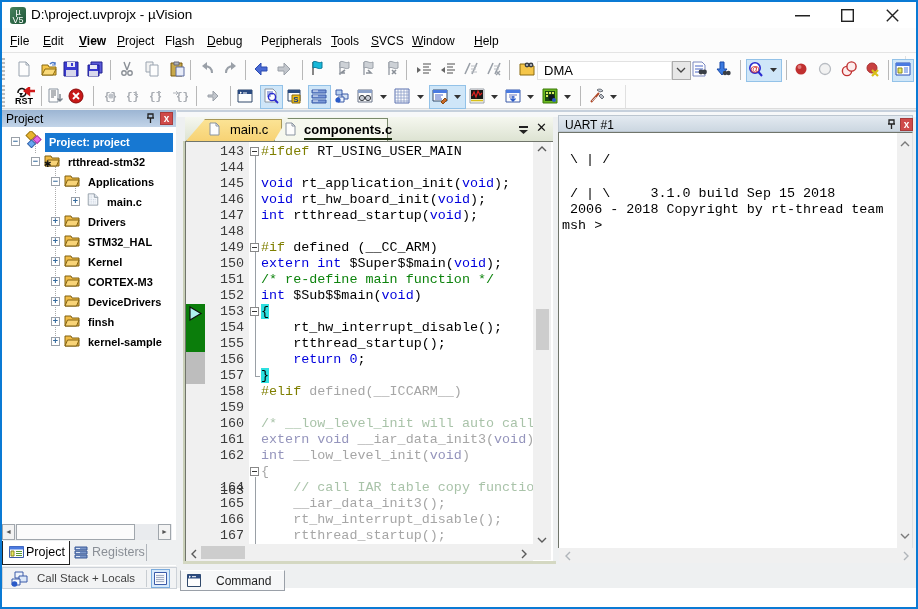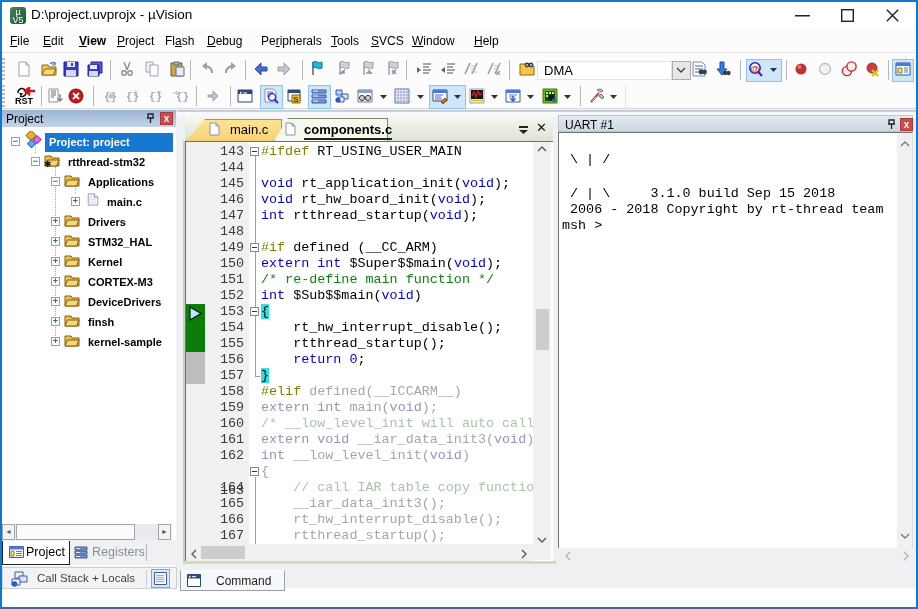--- a/index.html
+++ b/index.html
@@ -597,21 +597,20 @@
         <div class="cl" style="left:75px;top:98px;"><span class="pp">#if</span> defined (__CC_ARM)</div>
         <div class="cl" style="left:75px;top:114px;"><span class="kw">extern</span> <span class="kw">int</span> $Super$$main(<span class="kw">void</span>);</div>
         <div class="cl" style="left:75px;top:130px;"><span class="cm">/* re-define main function */</span></div>
         <div class="cl" style="left:75px;top:146px;"><span class="kw">int</span> $Sub$$main(<span class="kw">void</span>)</div>
         <div class="cl" style="left:75px;top:162px;"><span style="background:#2ee0e0;">{</span></div>
         <div class="cl" style="left:75px;top:178px;">    rt_hw_interrupt_disable();</div>
         <div class="cl" style="left:75px;top:194px;">    rtthread_startup();</div>
         <div class="cl" style="left:75px;top:210px;">    <span class="kw">return</span> <span class="kw">0</span>;</div>
         <div class="cl" style="left:75px;top:226px;"><span style="background:#2ee0e0;">}</span></div>
         <div class="cl" style="left:75px;top:242px;"><span class="pp">#elif</span><span class="gy"> defined(__ICCARM__)</span></div>
-        <div class="cl" style="left:75px;top:258px;"><span class="gk">extern int </span><span class="gy">main(</span><span class="gk">void</span><span class="gy">);</span></div>
         <div class="cl" style="left:75px;top:274px;"><span class="gc">/* __low_level_init will auto call</span></div>
         <div class="cl" style="left:75px;top:290px;"><span class="gk">extern void </span><span class="gy">__iar_data_init3(</span><span class="gk">void</span><span class="gy">)</span></div>
         <div class="cl" style="left:75px;top:306px;"><span class="gk">int </span><span class="gy">__low_level_init(</span><span class="gk">void</span><span class="gy">)</span></div>
         <div class="cl" style="left:75px;top:322px;"><span class="gy">{</span></div>
         <div class="cl" style="left:75px;top:338px;"><span class="gc">    // call IAR table copy functio</span></div>
         <div class="cl" style="left:75px;top:354px;"><span class="gy">    __iar_data_init3();</span></div>
         <div class="cl" style="left:75px;top:370px;"><span class="gy">    rt_hw_interrupt_disable();</span></div>
         <div class="cl" style="left:75px;top:386px;"><span class="gy">    rtthread_startup();</span></div>
 
         <div style="position:absolute;left:347px;top:0;width:18px;height:418px;background:#f0f0f0;"></div>

